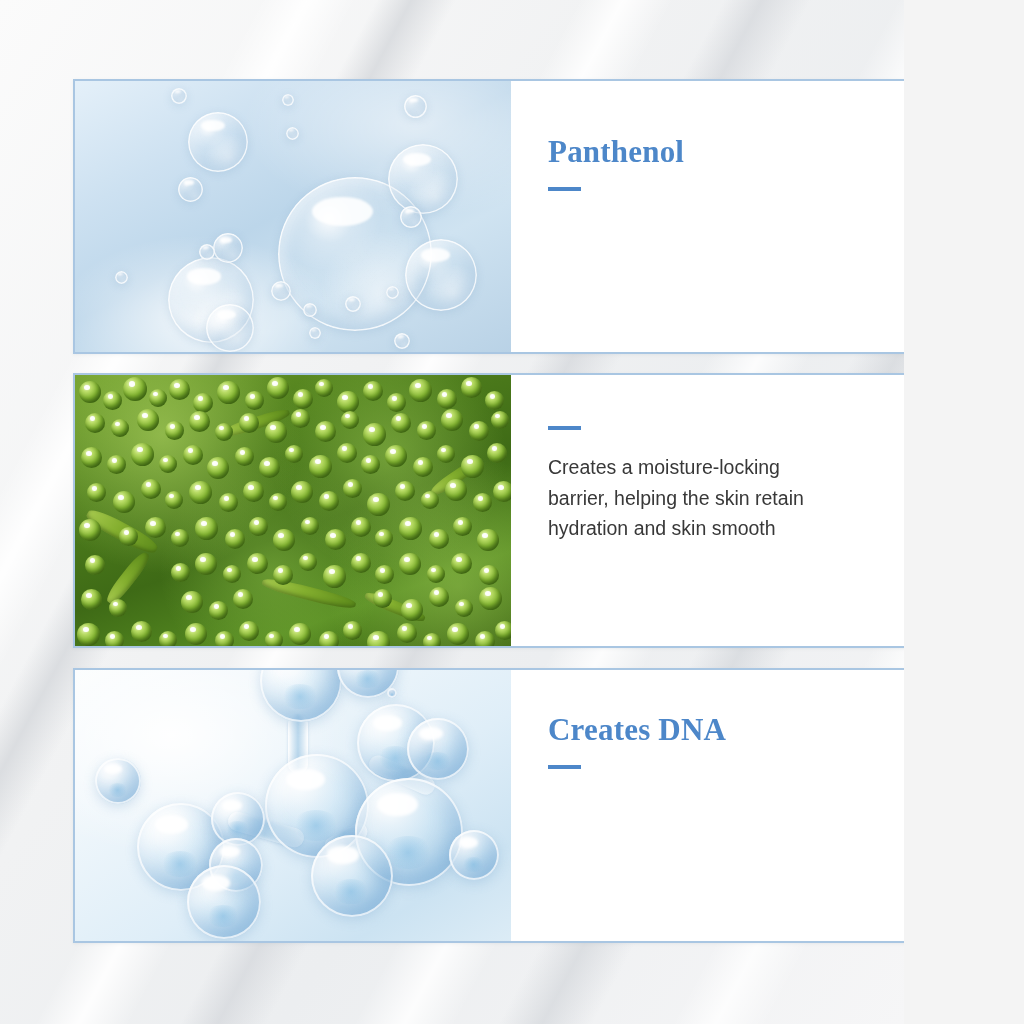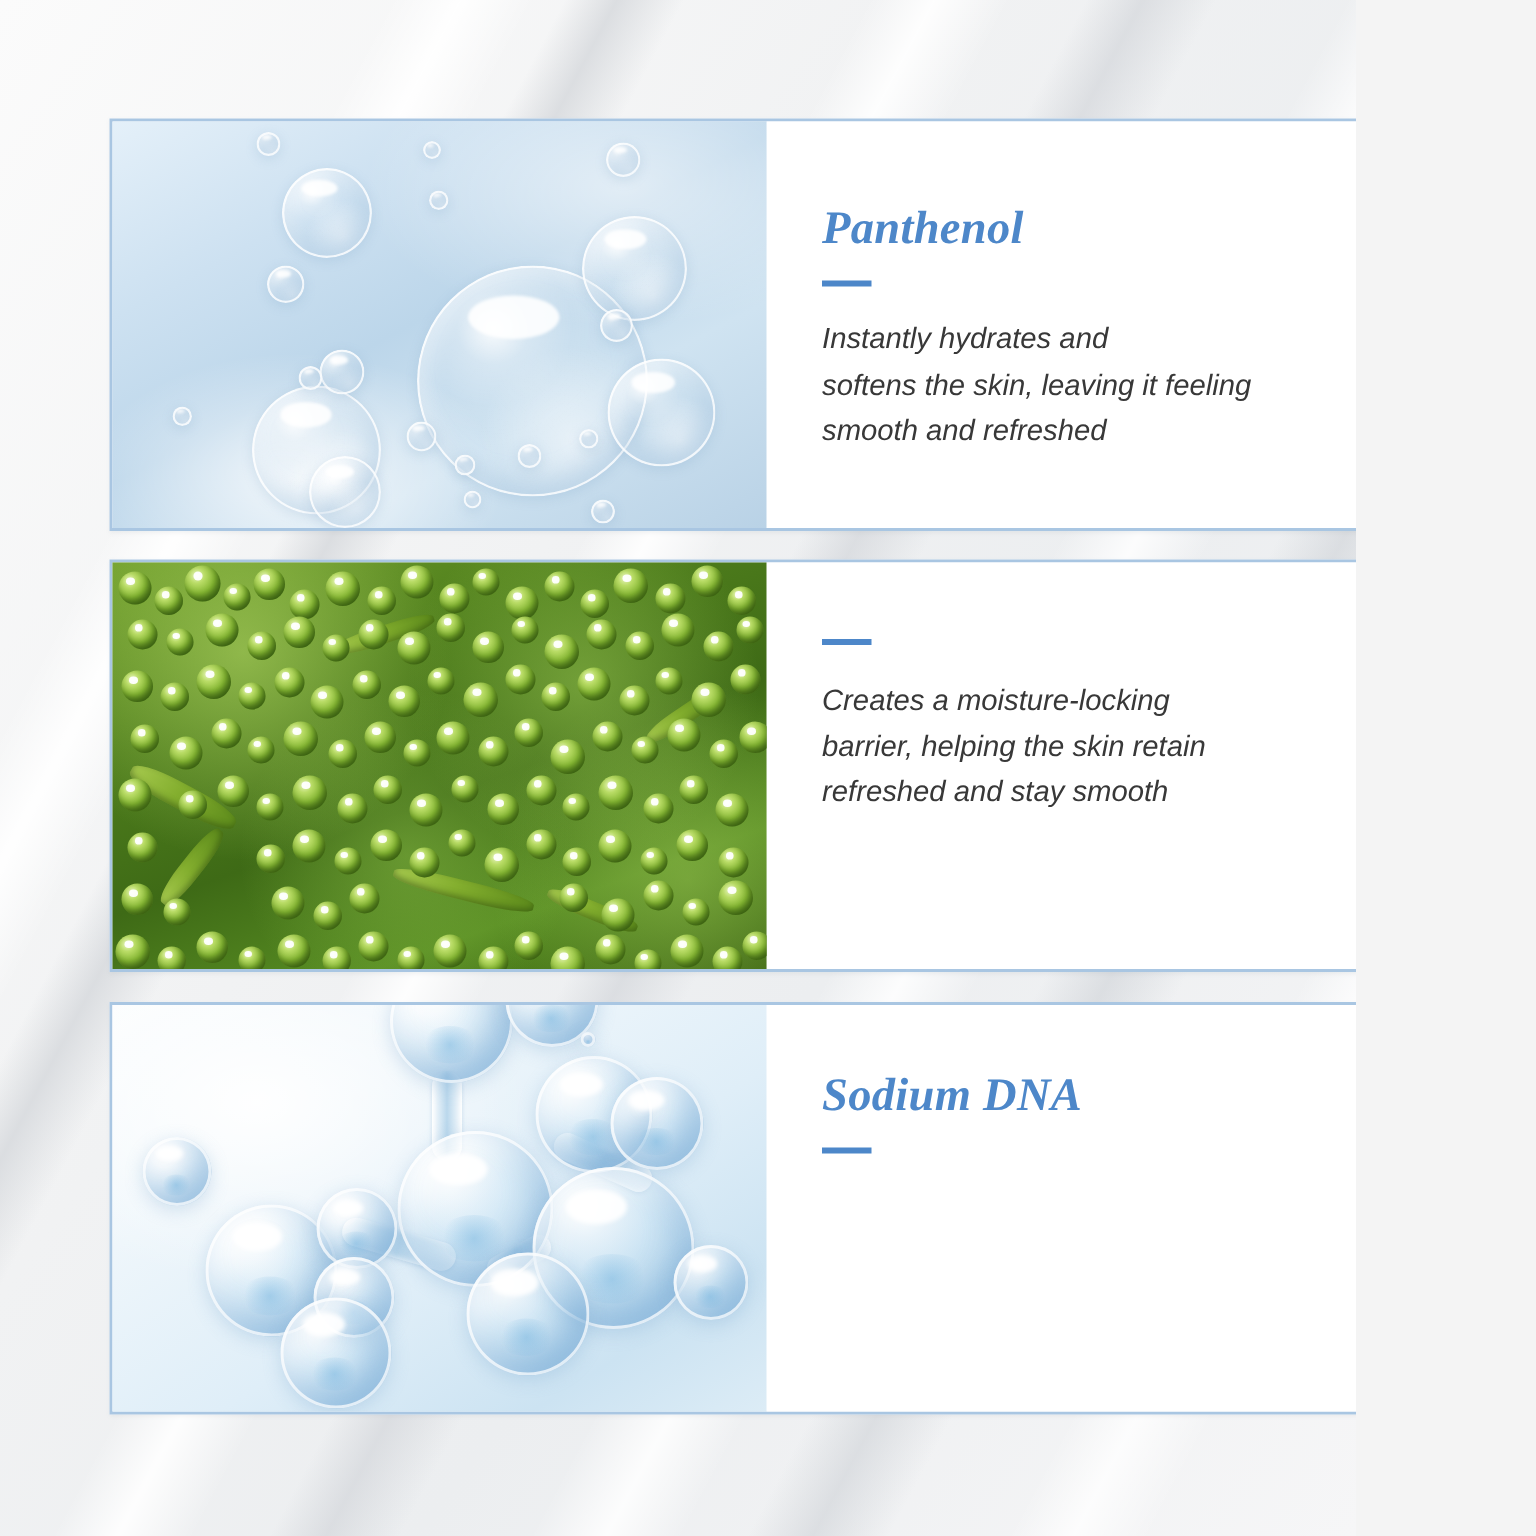--- a/index.html
+++ b/index.html
@@ -22,21 +22,20 @@
     background:
       linear-gradient(118deg, rgba(255,255,255,0) 18%, rgba(255,255,255,0.95) 21.2%, rgba(255,255,255,0) 24.6%),
       linear-gradient(118deg, rgba(214,216,219,0) 26%, rgba(211,214,218,0.75) 28.4%, rgba(214,216,219,0) 31.5%),
       linear-gradient(118deg, rgba(255,255,255,0) 40%, rgba(255,255,255,0.9) 43%, rgba(255,255,255,0) 46.5%),
       linear-gradient(118deg, rgba(209,212,216,0) 50%, rgba(207,210,215,0.6) 52.6%, rgba(209,212,216,0) 56%),
       linear-gradient(118deg, rgba(255,255,255,0) 62%, rgba(255,255,255,0.85) 65.5%, rgba(255,255,255,0) 69%),
       linear-gradient(118deg, rgba(205,208,213,0) 72%, rgba(203,207,212,0.55) 75%, rgba(205,208,213,0) 78.5%),
       linear-gradient(118deg, rgba(255,255,255,0) 84%, rgba(255,255,255,0.8) 87%, rgba(255,255,255,0) 90.5%),
       linear-gradient(126deg, #fbfbfb 0%, #f1f2f3 38%, #eceef0 62%, #f6f6f7 100%);
     overflow: hidden;
-    font-style: italic;
   }
 
   
   .card {
     position: absolute;
     left: 73px;
     width: 875px;
     height: 275px;
     box-sizing: border-box;
     border: 2px solid #a9c6e2;
@@ -225,23 +224,20 @@
       <span class="bub" style="left:270px;top:215px;width:16px;height:16px;"></span>
       <span class="bub" style="left:311px;top:205px;width:13px;height:13px;"></span>
       <span class="bub" style="left:131px;top:223px;width:48px;height:48px;"></span>
       <span class="bub" style="left:40px;top:190px;width:13px;height:13px;"></span>
       <span class="bub" style="left:319px;top:252px;width:16px;height:16px;"></span>
       <span class="bub" style="left:234px;top:246px;width:12px;height:12px;"></span>
     </div>
     <div class="card-body">
       <h2 class="ing-title">Panthenol</h2>
       <div class="accent-rule"></div>
-      <p class="ing-desc">Instantly hydrates and
-softens the skin, leaving it feeling
-smooth and refreshed</p>
     </div>
   </div>
 
   <div class="card card-2">
     <div class="card-media img-seagrapes">
       <div class="grape-layer">
         <span class="stem" style="left:8px;top:148px;width:78px;height:17px;transform:rotate(28deg);"></span>
         <span class="stem" style="left:22px;top:196px;width:62px;height:14px;transform:rotate(-52deg);"></span>
         <span class="stem" style="left:186px;top:212px;width:96px;height:13px;transform:rotate(14deg);"></span>
         <span class="stem" style="left:146px;top:42px;width:70px;height:12px;transform:rotate(-18deg);"></span>
@@ -381,21 +377,21 @@
         <span class="grape" style="left:348px;top:258px;width:18px;height:18px;"></span>
         <span class="grape" style="left:372px;top:248px;width:22px;height:22px;"></span>
         <span class="grape" style="left:400px;top:256px;width:20px;height:20px;"></span>
         <span class="grape" style="left:420px;top:246px;width:19px;height:19px;"></span>
       </div>
     </div>
     <div class="card-body">
       <div class="accent-rule"></div>
       <p class="ing-desc">Creates a moisture-locking
 barrier, helping the skin retain
-refreshed and stay smooth</p>
+hydration and skin smooth</p>
     </div>
   </div>
 
   <div class="card card-3">
     <div class="card-media img-molecule">
       <span class="bond" style="left:213px;top:44px;width:20px;height:60px;"></span>
       <span class="bond" style="left:152px;top:150px;width:78px;height:19px;transform:rotate(16deg);"></span>
       <span class="bond" style="left:292px;top:96px;width:70px;height:18px;transform:rotate(24deg);"></span>
       <span class="bond" style="left:248px;top:160px;width:46px;height:17px;transform:rotate(-28deg);"></span>
 
@@ -408,18 +404,18 @@
       <span class="atom" style="left:62px;top:133px;width:88px;height:88px;"></span>
       <span class="atom" style="left:136px;top:122px;width:54px;height:54px;"></span>
       <span class="atom" style="left:134px;top:168px;width:54px;height:54px;"></span>
       <span class="atom" style="left:112px;top:195px;width:74px;height:74px;"></span>
       <span class="atom" style="left:236px;top:165px;width:82px;height:82px;"></span>
       <span class="atom" style="left:374px;top:160px;width:50px;height:50px;"></span>
       <span class="atom" style="left:20px;top:88px;width:46px;height:46px;"></span>
       <span class="atom" style="left:312px;top:18px;width:10px;height:10px;"></span>
     </div>
     <div class="card-body">
-      <h2 class="ing-title">Sodium DNA</h2>
+      <h2 class="ing-title">Creates DNA</h2>
       <div class="accent-rule"></div>
     </div>
   </div>
 
 </div>
 
 </body></html>

